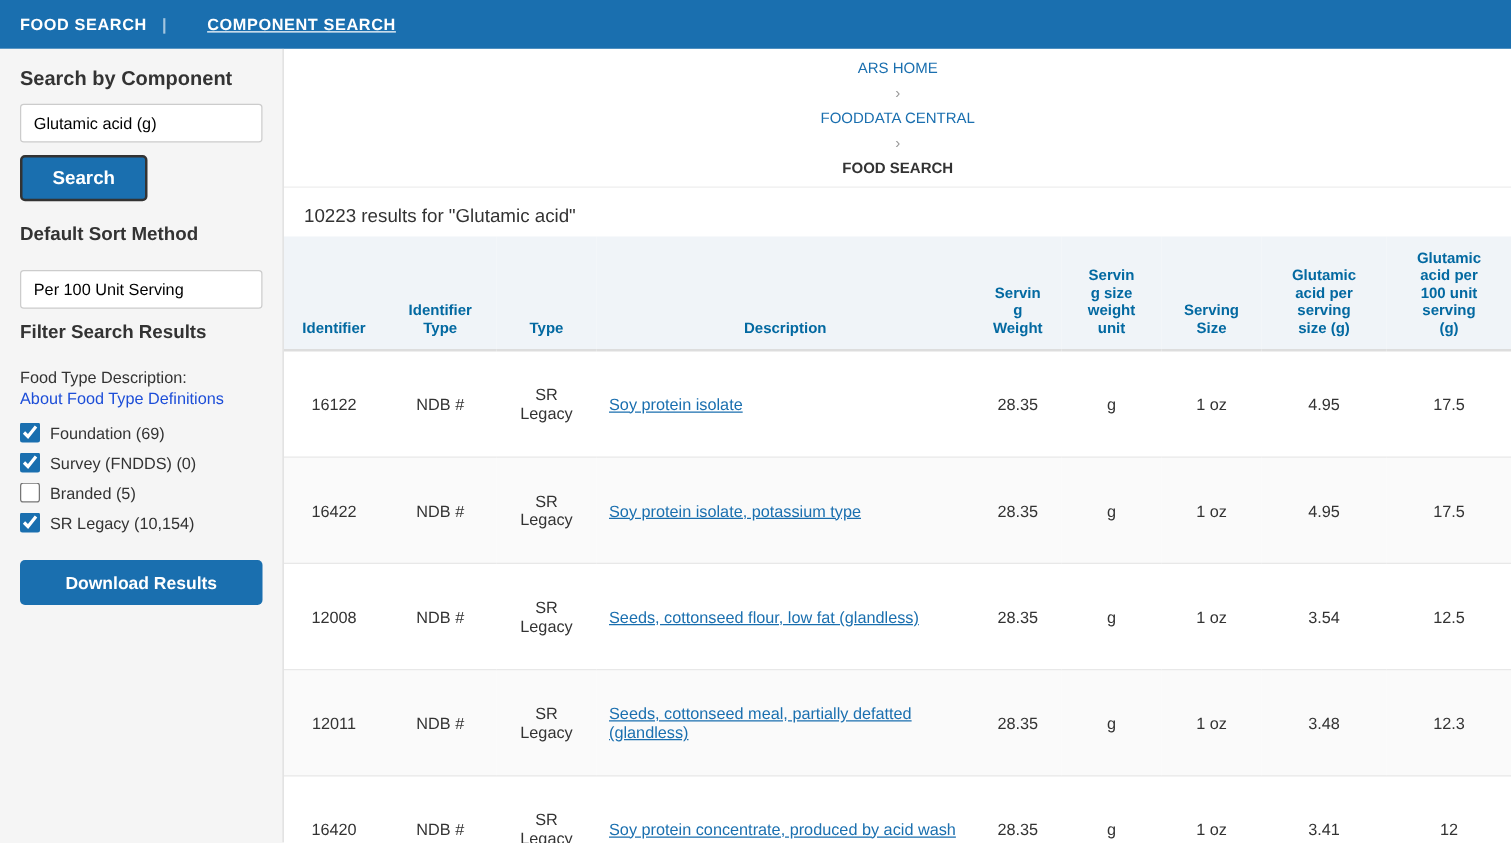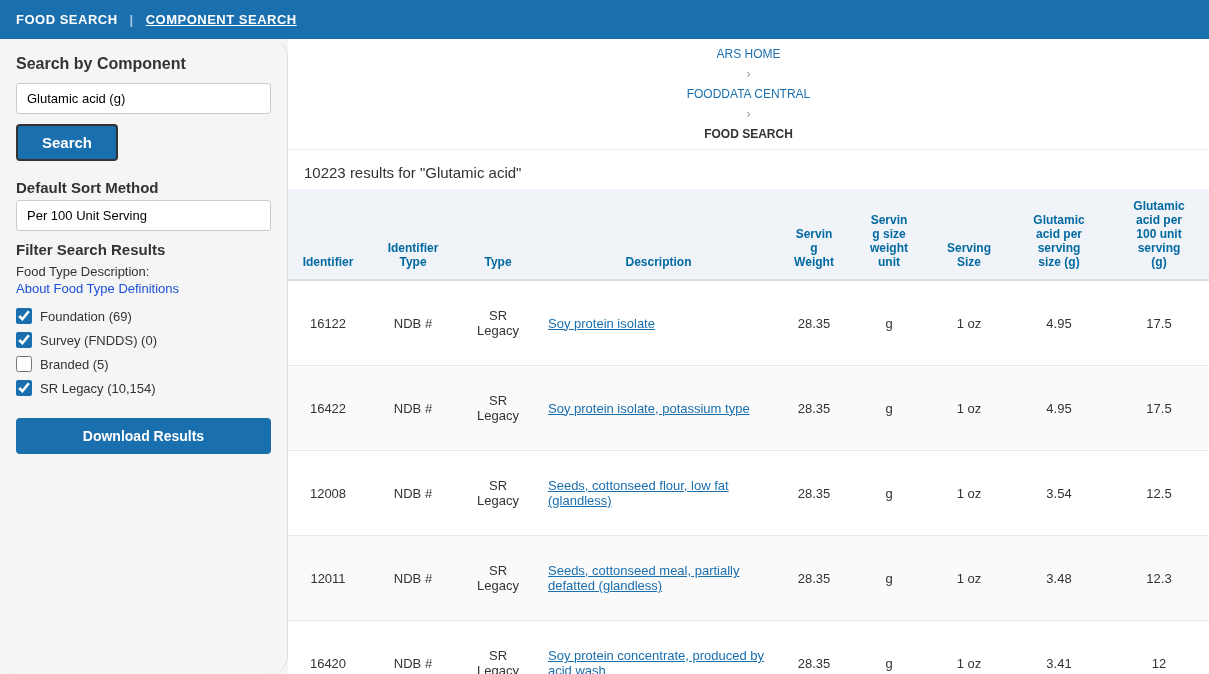--- a/index.html
+++ b/index.html
@@ -17,37 +17,37 @@
       align-items: center;
       gap: 8px;
       flex-shrink: 0;
     }
     .top-nav .separator {
       color: rgba(255,255,255,0.6);
       margin: 0 4px;
     }
     .top-nav .active {
       text-decoration: underline;
+      margin-left: 20px;
     }
 
     .main-layout {
       display: flex;
       flex: 1;
       overflow: hidden;
     }
 
     
     .sidebar {
-      width: 288px;
+      width: 227px;
       background: #f5f5f5;
       padding: 16px 16px;
       border-right: 1px solid #ddd;
       flex-shrink: 0;
       overflow-y: auto;
-      border-radius: 18px;
     }
 
     .sidebar h2 {
       font-size: 16px;
       font-weight: bold;
       color: #333;
       margin-bottom: 10px;
     }
 
     .sidebar input[type="text"] {
@@ -69,38 +69,38 @@
       font-size: 15px;
       font-weight: bold;
       cursor: pointer;
       margin-bottom: 18px;
     }
 
     .sidebar .section-title {
       font-size: 15px;
       font-weight: bold;
       color: #333;
-      margin-bottom: 4px;
+      margin-bottom: 20px;
     }
 
     .sidebar .sort-input {
       width: 100%;
       padding: 7px 10px;
       border: 1px solid #ccc;
       border-radius: 3px;
       font-size: 13px;
       background: white;
       margin-bottom: 18px;
     }
 
     .filter-title {
       font-size: 15px;
       font-weight: bold;
       color: #333;
-      margin-bottom: 6px;
+      margin-bottom: 20px;
     }
 
     .food-type-label {
       font-size: 13px;
       color: #333;
       margin-bottom: 2px;
     }
 
     .food-type-link {
       color: #1d4ed8;

